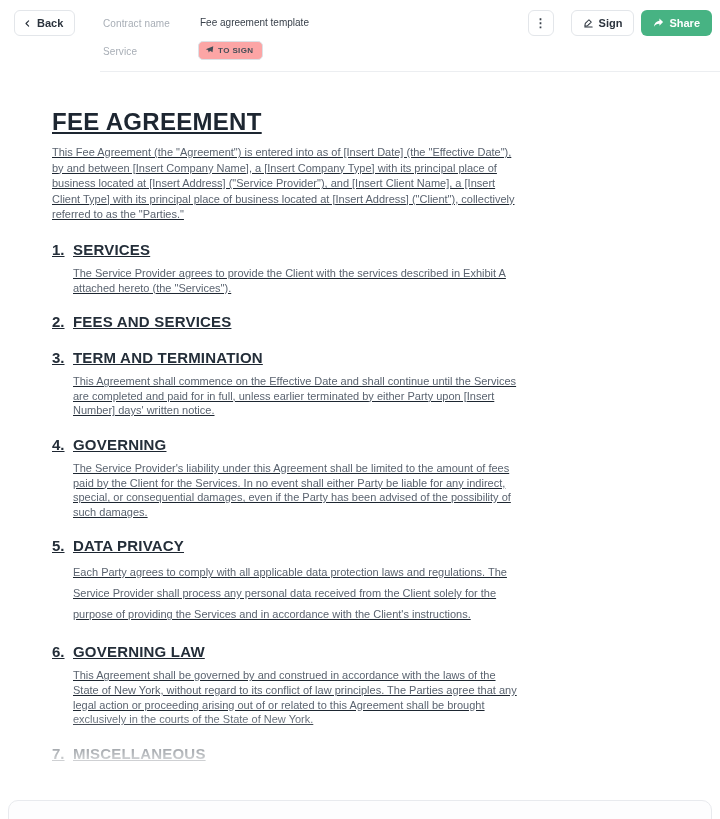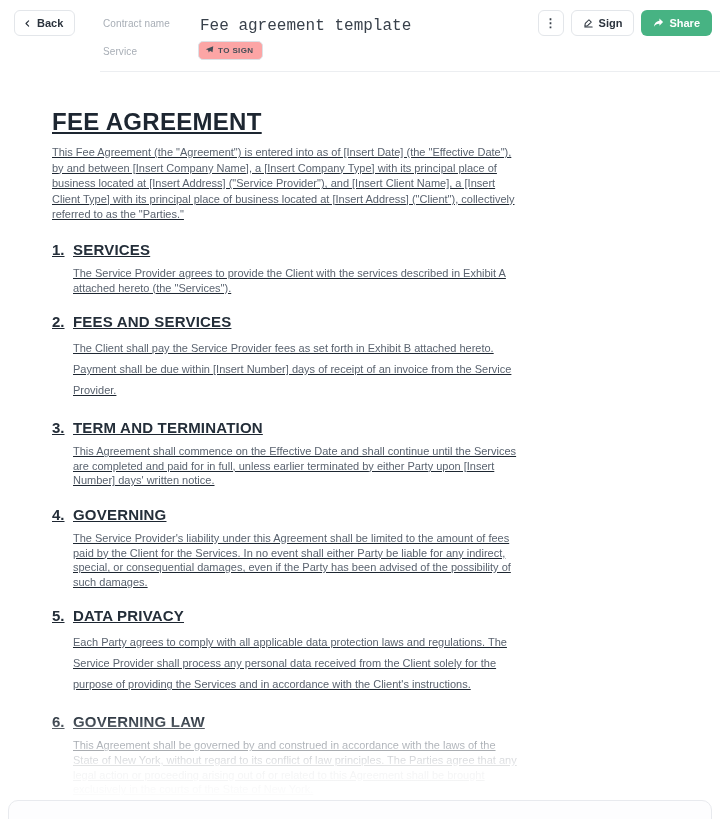--- a/index.html
+++ b/index.html
@@ -26,21 +26,21 @@
   }
   .back-btn svg { display: block; }
   .meta-label {
     position: absolute; left: 103px;
     font-size: 10px; color: #a8aeb6; letter-spacing: .1px;
   }
   .meta-label.row1 { top: 18px; }
   .meta-label.row2 { top: 46px; }
   .contract-name {
     position: absolute; left: 200px; top: 17px;
-    font-size: 16px; font-weight: 500; color: #39414b; cursor: pointer; font-family: Liberation Mono, monospace;
+    font-size: 10px; font-weight: 500; color: #39414b; cursor: pointer;
   }
   .status-badge {
     position: absolute; left: 198px; top: 41px;
     height: 19px; padding: 0 8px 0 6px;
     display: inline-flex; align-items: center; gap: 4px;
     background: #fca5a5; border: 1px solid #dde1e6; border-radius: 5px;
     font-size: 8px; font-weight: 700; letter-spacing: .4px; color: #444d57;
     cursor: pointer;
   }
   .tb-actions {
@@ -50,21 +50,21 @@
   .icon-btn {
     width: 26px; height: 26px;
     display: inline-flex; align-items: center; justify-content: center;
     background: #fff; border: 1px solid #e3e6ea; border-radius: 6px;
     color: #3a424c; font-size: 12px; font-weight: 700; cursor: pointer;
   }
   .sign-btn {
     height: 26px; padding: 0 11px;
     display: inline-flex; align-items: center; gap: 5px;
     background: #fff; border: 1px solid #e3e6ea; border-radius: 6px;
-    font-size: 11px; font-weight: 600; color: #2b333d; cursor: pointer;
+    font-size: 11px; font-weight: 600; color: #2b333d; cursor: pointer; margin-left: 10px;
   }
   .share-btn {
     height: 26px; padding: 0 12px;
     display: inline-flex; align-items: center; gap: 5px;
     border: none; border-radius: 6px;
     background: #47b383; color: #fff;
     font-size: 11px; font-weight: 600; cursor: pointer;
   }
 
   
@@ -174,21 +174,20 @@
       <h2 class="sec-title">SERVICES</h2>
     </div>
     <p class="sec-body">The Service Provider agrees to provide the Client with the services described in Exhibit A attached hereto (the "Services").</p>
   </div>
 
   <div class="sec">
     <div class="sec-head">
       <span class="sec-num">2.</span>
       <h2 class="sec-title">FEES AND SERVICES</h2>
     </div>
-    <p class="sec-body">The Client shall pay the Service Provider fees as set forth in Exhibit B attached hereto. Payment shall be due within [Insert Number] days of receipt of an invoice from the Service Provider.</p>
   </div>
 
   <div class="sec">
     <div class="sec-head">
       <span class="sec-num">3.</span>
       <h2 class="sec-title">TERM AND TERMINATION</h2>
     </div>
     <p class="sec-body">This Agreement shall commence on the Effective Date and shall continue until the Services are completed and paid for in full, unless earlier terminated by either Party upon [Insert Number] days' written notice.</p>
   </div>
 

